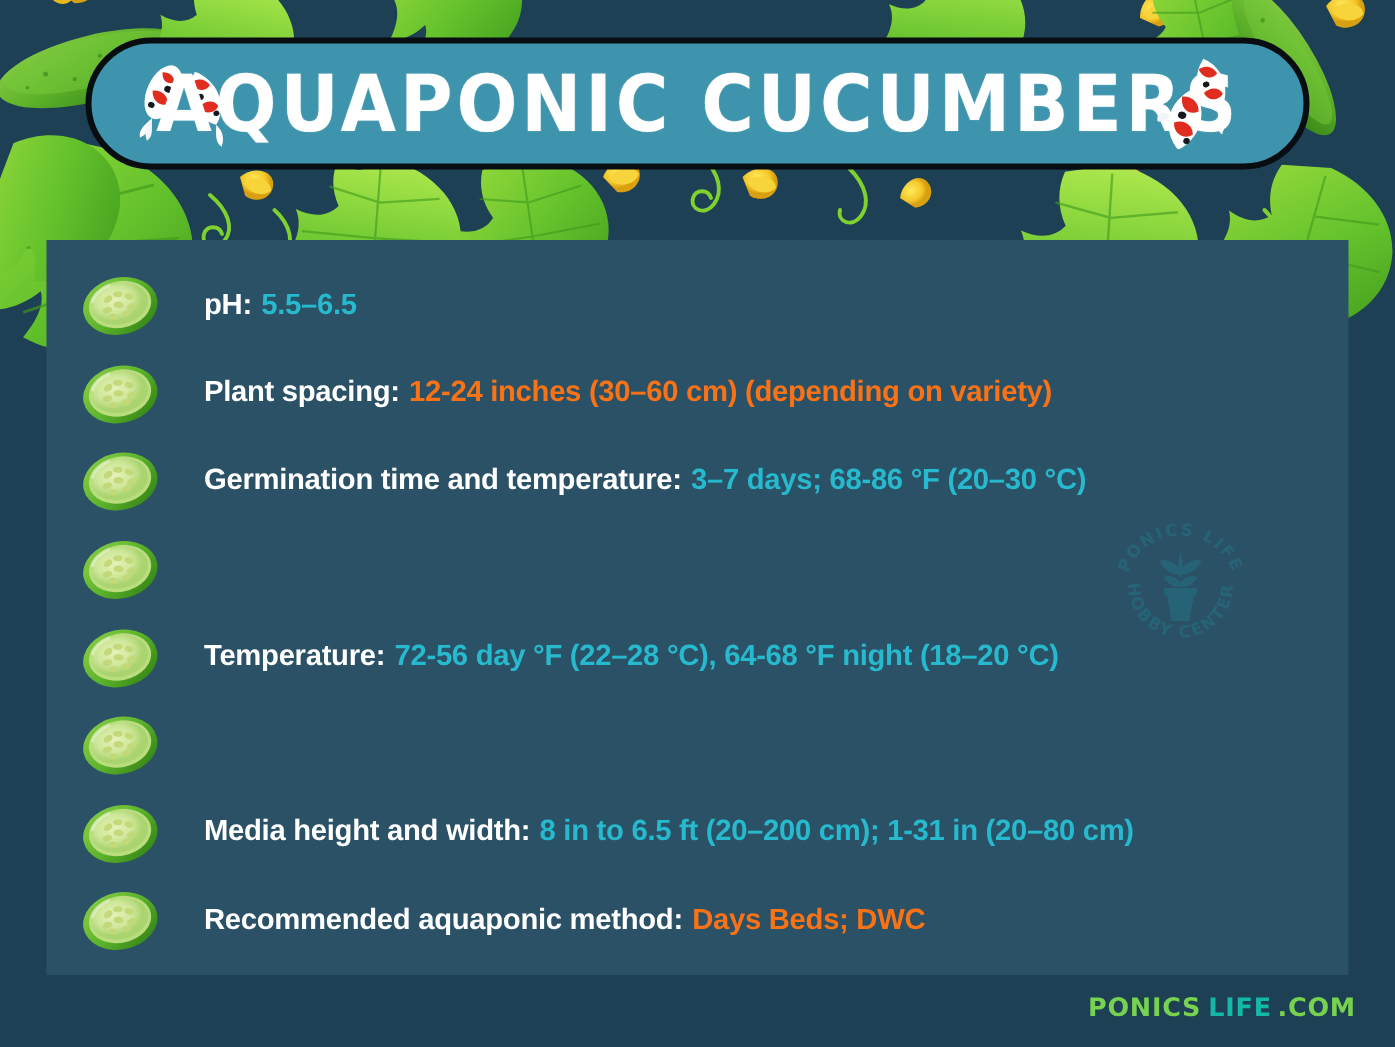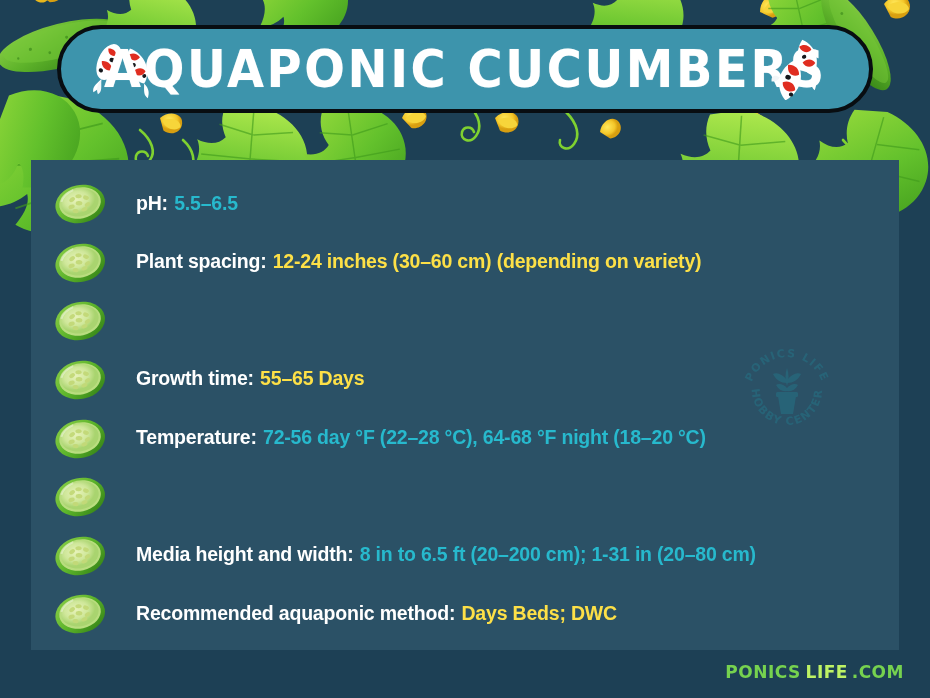--- a/index.html
+++ b/index.html
@@ -62,38 +62,38 @@
   .row-text{
     font-size:19.5px;
     font-weight:bold;
     line-height:1.1;
     white-space:nowrap;
     font-family:"Liberation Sans",sans-serif;
     letter-spacing:-0.2px;
   }
   .lbl{color:#ffffff;}
   .val{margin-left:.32em;}
-  .val.green{color:#fde047;}
+  .val.green{color:#f97316;}
   .val.cyan{color:#27b9cd;}
 
   
   .watermark{
     position:absolute;left:738px;top:340px;width:98px;height:98px;
     opacity:.30;z-index:5;pointer-events:none;
   }
 
   
   .brand{
     position:absolute;right:26px;top:662px;
     font-family:"DejaVu Sans",sans-serif;
     font-weight:bold;font-size:17px;letter-spacing:.5px;
     z-index:7;white-space:nowrap;
   }
   .brand .b1{color:#76d24f;margin-top:44px;}
-  .brand .b2{color:#bef264;margin-left:.28em;}
+  .brand .b2{color:#14b8a6;margin-left:.28em;}
   .brand .b3{color:#76d24f;margin-left:.22em;}
 </style>
 </head>
 <body>
 
 <div id="poster">
 
   <div class="foliage">
     <svg width="930" height="698" viewBox="0 0 930 698">
       <defs>
@@ -478,54 +478,54 @@
       <ellipse cx="35" cy="19" rx="3.0" ry="2.1" transform="rotate(30 35 19)"></ellipse>
       <ellipse cx="19" cy="25" rx="3.2" ry="2.1" transform="rotate(-8 19 25)"></ellipse>
       <ellipse cx="27" cy="23" rx="3.4" ry="2.2" transform="rotate(16 27 23)"></ellipse>
       <ellipse cx="35" cy="26" rx="3.0" ry="2.0" transform="rotate(-18 35 26)"></ellipse>
       <ellipse cx="22" cy="30" rx="3.0" ry="2.0" transform="rotate(22 22 30)"></ellipse>
       <ellipse cx="31" cy="30" rx="3.1" ry="2.0" transform="rotate(-12 31 30)"></ellipse>
     </g>
     <path d="M10,18 A21,15 0 0 1 24,9" fill="none" stroke="#ffffff" stroke-opacity=".4" stroke-width="2"></path>
   </g>
 </svg></span>
-      </div>
-      <div class="row">
-        <span class="slice">
-<svg width="56" height="46" viewBox="0 0 56 46">
-  <defs>
-    <radialGradient id="fleshG" cx="42%" cy="38%">
-      <stop offset="0%" stop-color="#e6f2b9"></stop>
-      <stop offset="62%" stop-color="#cfe79a"></stop>
-      <stop offset="100%" stop-color="#a9d46f"></stop>
-    </radialGradient>
-    <linearGradient id="rimG" x1="0" y1="0" x2="1" y2="1">
-      <stop offset="0%" stop-color="#8fd14a"></stop>
-      <stop offset="50%" stop-color="#5bb32a"></stop>
-      <stop offset="100%" stop-color="#2e7a13"></stop>
-    </linearGradient>
-  </defs>
-  <g transform="rotate(-12 28 23)">
-    <ellipse cx="28" cy="24" rx="25" ry="19" fill="url(#rimG)"></ellipse>
-    <ellipse cx="28" cy="23" rx="21" ry="15.5" fill="#b9dd7f"></ellipse>
-    <ellipse cx="28" cy="22.6" rx="19" ry="13.6" fill="url(#fleshG)"></ellipse>
-    <g fill="#c3d978" opacity=".95">
-      <ellipse cx="21" cy="18" rx="3.1" ry="2.1" transform="rotate(-25 21 18)"></ellipse>
-      <ellipse cx="28" cy="16" rx="3.2" ry="2.0" transform="rotate(8 28 16)"></ellipse>
-      <ellipse cx="35" cy="19" rx="3.0" ry="2.1" transform="rotate(30 35 19)"></ellipse>
-      <ellipse cx="19" cy="25" rx="3.2" ry="2.1" transform="rotate(-8 19 25)"></ellipse>
-      <ellipse cx="27" cy="23" rx="3.4" ry="2.2" transform="rotate(16 27 23)"></ellipse>
-      <ellipse cx="35" cy="26" rx="3.0" ry="2.0" transform="rotate(-18 35 26)"></ellipse>
-      <ellipse cx="22" cy="30" rx="3.0" ry="2.0" transform="rotate(22 22 30)"></ellipse>
-      <ellipse cx="31" cy="30" rx="3.1" ry="2.0" transform="rotate(-12 31 30)"></ellipse>
-    </g>
-    <path d="M10,18 A21,15 0 0 1 24,9" fill="none" stroke="#ffffff" stroke-opacity=".4" stroke-width="2"></path>
-  </g>
-</svg></span>
-        <span class="row-text"><span class="lbl">Growth time:</span><span class="val green">55–65 Days</span></span>
+        <span class="row-text"><span class="lbl">Germination time and temperature:</span><span class="val cyan">3–7 days; 68-86 °F (20–30 °C)</span></span>
+      </div>
+      <div class="row">
+        <span class="slice">
+<svg width="56" height="46" viewBox="0 0 56 46">
+  <defs>
+    <radialGradient id="fleshG" cx="42%" cy="38%">
+      <stop offset="0%" stop-color="#e6f2b9"></stop>
+      <stop offset="62%" stop-color="#cfe79a"></stop>
+      <stop offset="100%" stop-color="#a9d46f"></stop>
+    </radialGradient>
+    <linearGradient id="rimG" x1="0" y1="0" x2="1" y2="1">
+      <stop offset="0%" stop-color="#8fd14a"></stop>
+      <stop offset="50%" stop-color="#5bb32a"></stop>
+      <stop offset="100%" stop-color="#2e7a13"></stop>
+    </linearGradient>
+  </defs>
+  <g transform="rotate(-12 28 23)">
+    <ellipse cx="28" cy="24" rx="25" ry="19" fill="url(#rimG)"></ellipse>
+    <ellipse cx="28" cy="23" rx="21" ry="15.5" fill="#b9dd7f"></ellipse>
+    <ellipse cx="28" cy="22.6" rx="19" ry="13.6" fill="url(#fleshG)"></ellipse>
+    <g fill="#c3d978" opacity=".95">
+      <ellipse cx="21" cy="18" rx="3.1" ry="2.1" transform="rotate(-25 21 18)"></ellipse>
+      <ellipse cx="28" cy="16" rx="3.2" ry="2.0" transform="rotate(8 28 16)"></ellipse>
+      <ellipse cx="35" cy="19" rx="3.0" ry="2.1" transform="rotate(30 35 19)"></ellipse>
+      <ellipse cx="19" cy="25" rx="3.2" ry="2.1" transform="rotate(-8 19 25)"></ellipse>
+      <ellipse cx="27" cy="23" rx="3.4" ry="2.2" transform="rotate(16 27 23)"></ellipse>
+      <ellipse cx="35" cy="26" rx="3.0" ry="2.0" transform="rotate(-18 35 26)"></ellipse>
+      <ellipse cx="22" cy="30" rx="3.0" ry="2.0" transform="rotate(22 22 30)"></ellipse>
+      <ellipse cx="31" cy="30" rx="3.1" ry="2.0" transform="rotate(-12 31 30)"></ellipse>
+    </g>
+    <path d="M10,18 A21,15 0 0 1 24,9" fill="none" stroke="#ffffff" stroke-opacity=".4" stroke-width="2"></path>
+  </g>
+</svg></span>
       </div>
       <div class="row">
         <span class="slice">
 <svg width="56" height="46" viewBox="0 0 56 46">
   <defs>
     <radialGradient id="fleshG" cx="42%" cy="38%">
       <stop offset="0%" stop-color="#e6f2b9"></stop>
       <stop offset="62%" stop-color="#cfe79a"></stop>
       <stop offset="100%" stop-color="#a9d46f"></stop>
     </radialGradient>

